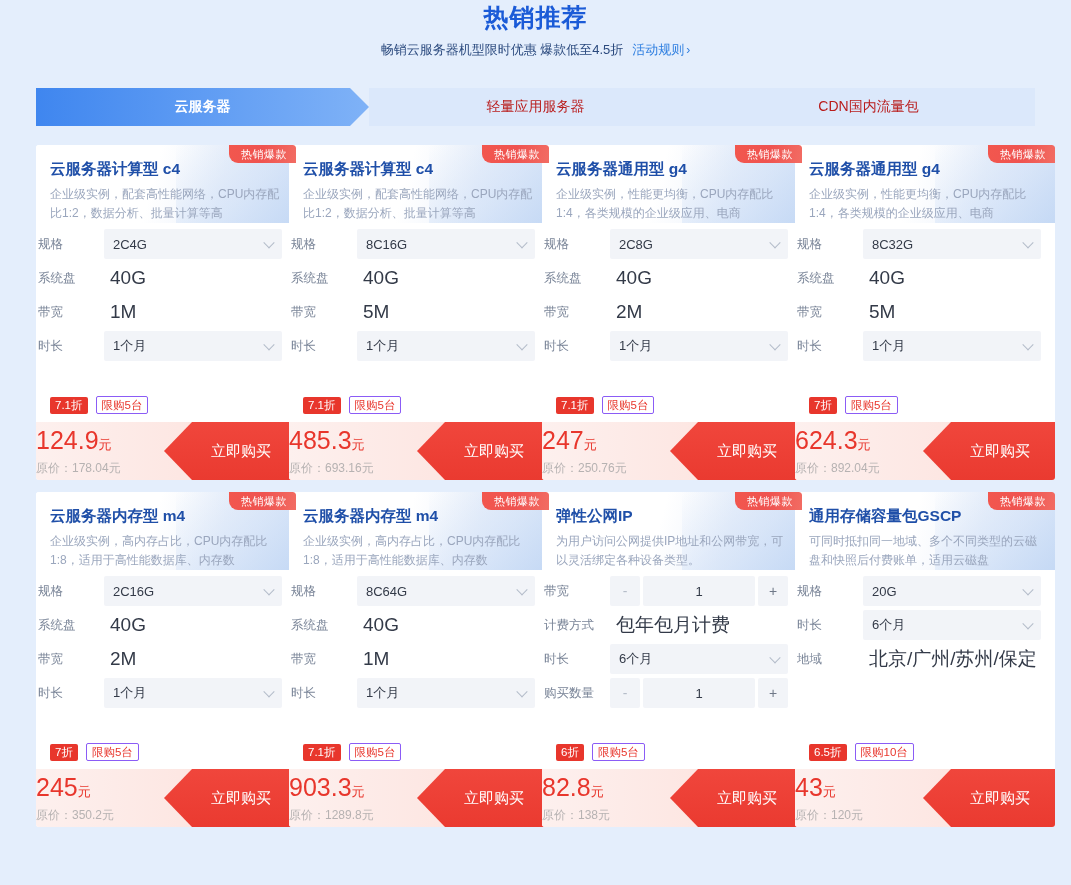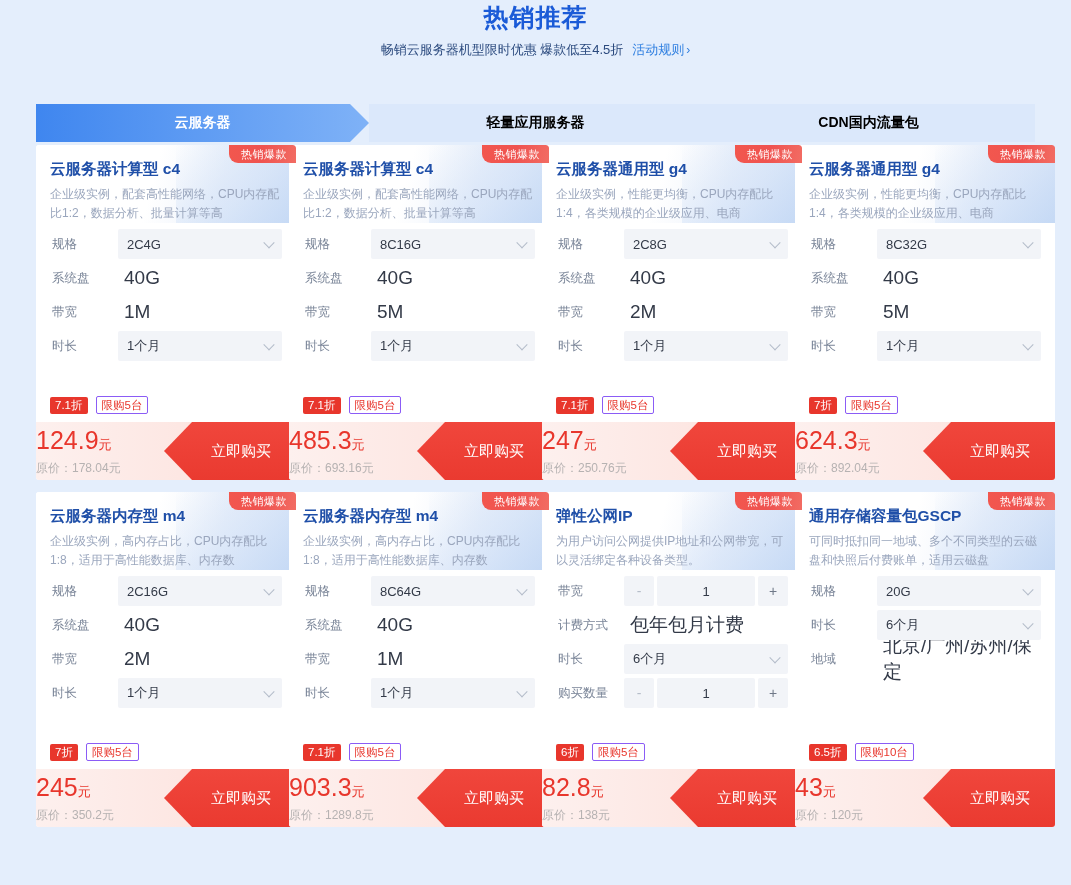--- a/index.html
+++ b/index.html
@@ -18,28 +18,28 @@
     line-height:34px;
   }
   .subtitle{
     margin-top:6px; font-size:13px; color:#2b4a7e; line-height:20px;
   }
   .subtitle .rule{ color:#2f7fe0; margin-left:9px; }
   .subtitle .chev{ color:#2f7fe0; font-size:12px; margin-left:2px; }
 
   
   .tabbar{
-    position:absolute; left:36px; top:104px; width:999px; height:38px;
+    position:absolute; left:36px; top:88px; width:999px; height:38px;
     display:flex;
   }
   .tab{
     flex:1 1 0; height:38px; position:relative;
     display:flex; align-items:center; justify-content:center;
-    font-size:14px; color:#000000; background:#dbe8fb;
-    cursor:pointer; font-weight:bold;
+    font-size:14px; color:#b91c1c; background:#dbe8fb;
+    cursor:pointer; font-weight:normal;
   }
   .tab.active{
     background:linear-gradient(90deg,#3f86ef 0%,#7fb2f7 100%);
     color:#ffffff; font-weight:bold;
     clip-path:polygon(0 0, calc(100% - 19px) 0, 100% 50%, calc(100% - 19px) 100%, 0 100%, 13px 50%);
     z-index:3;
   }
   .tab:first-child.active{
     clip-path:polygon(0 0, calc(100% - 19px) 0, 100% 50%, calc(100% - 19px) 100%, 0 100%);
   }
@@ -79,21 +79,21 @@
     position:relative; z-index:2;
     font-size:15.5px; font-weight:bold; color:#1f4fa8; line-height:20px;
     white-space:nowrap;
   }
   .card-desc{
     position:relative; z-index:2;
     margin-top:6px; font-size:12px; color:#9aa6bd; line-height:19px;
     height:38px; overflow:hidden;
   }
 
-  .specs{ padding:6px 14px 0 16px; flex:1 1 auto; }
+  .specs{ padding:6px 14px 0 2px; flex:1 1 auto; }
   .spec-row{
     display:flex; align-items:center; height:30px; margin-bottom:4px;
   }
   .spec-label{
     width:66px; flex:0 0 66px; font-size:12.5px; color:#7a8598;
   }
   .spec-value-plain{
     font-size:19px; color:#333a48; padding-left:6px;
   }
   .select{

